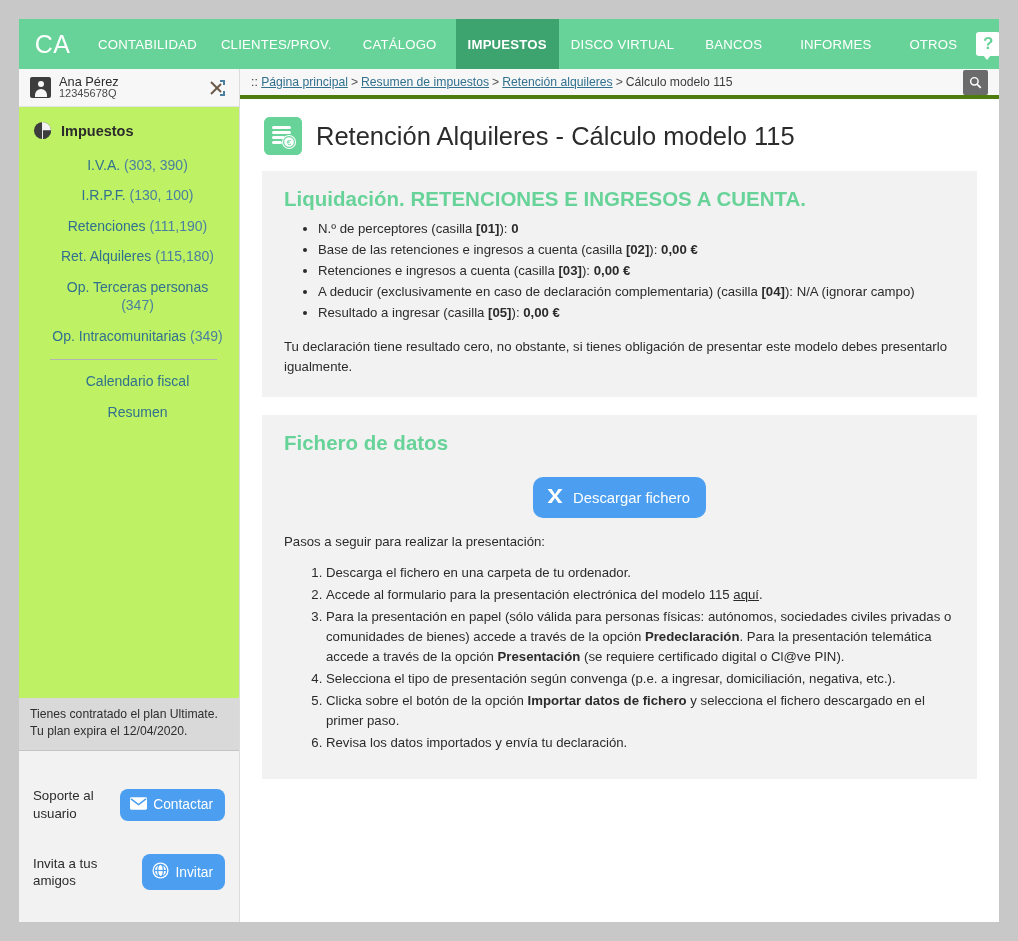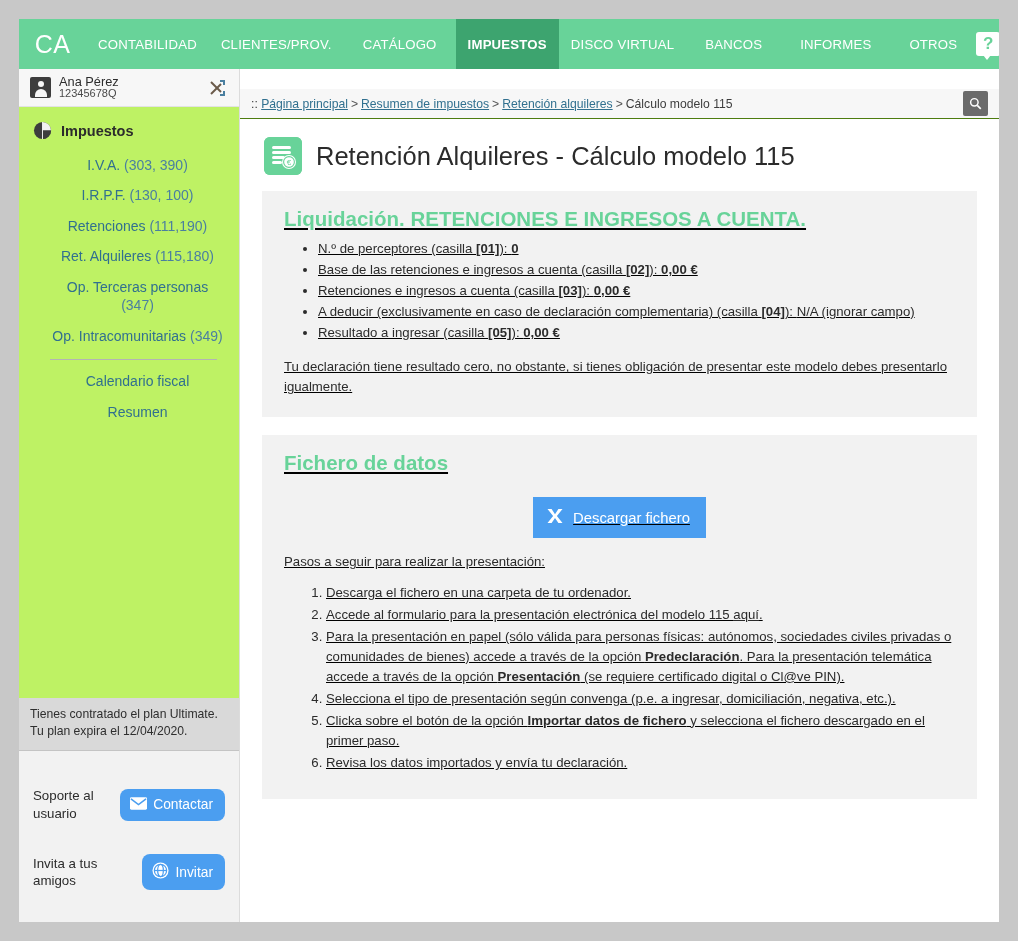--- a/index.html
+++ b/index.html
@@ -206,24 +206,23 @@
   
   .main {
     flex: 1 1 auto;
     background: #ffffff;
     display: flex; flex-direction: column;
     min-width: 0;
   }
   .breadcrumb-bar {
     height: 30px;
     background: #f7f7f7;
-    border-bottom: 1px solid #4d7c0f;
+    border-bottom: 4px solid #4d7c0f;
     display: flex; align-items: center;
     padding: 0 11px 0 11px;
-    margin-top: 20px;
   }
   .crumbs { flex: 1 1 auto; font-size: 12.2px; color: #3d3d3d; white-space: nowrap; }
   .crumbs a { color: #31708f; text-decoration: underline; cursor: pointer; }
   .crumb-sep { color: #555; margin: 0 3px; }
   .search-btn {
     width: 25px; height: 25px;
     background: #6b6b6b;
     border-radius: 2px;
     border: none;
     display: flex; align-items: center; justify-content: center;
@@ -240,21 +239,20 @@
     border-radius: 6px;
     margin-right: 14px;
     flex: 0 0 auto;
     position: relative;
   }
   .page-title { font-size: 25.5px; color: #2b2b2b; }
   .panel {
     background: #f2f2f2;
     margin: 0 22px 18px 22px;
     padding: 16px 22px 20px 22px;
-    text-decoration: underline;
   }
   .panel-title {
     color: #68d399;
     font-size: 20.5px;
     font-weight: bold;
     margin: 0 0 8px 0;
   }
   .panel ul { margin: 8px 0 0 0; padding-left: 34px; }
   .panel ul li {
     font-size: 13.2px; color: #2b2b2b;
@@ -272,21 +270,21 @@
     line-height: 1.52;
     margin: 14px 0 0 0;
   }
   .panel p.lead { margin-top: 18px; }
   .panel b { font-weight: bold; }
   .panel a.inline { color: #2b2b2b; text-decoration: underline; cursor: pointer; }
   .dl-wrap { display: flex; justify-content: center; margin: 22px 0 14px 0; }
   .dl-btn {
     background: #4b9ef0;
     color: #fff;
-    border: none; border-radius: 0;
+    border: none; border-radius: 10px;
     padding: 9px 16px 9px 12px;
     font-size: 14.8px;
     font-family: inherit;
     display: flex; align-items: center; gap: 8px;
     cursor: pointer;
   }
   .panel.tall { padding-bottom: 24px; }
 </style>
 </head>
 <body>

